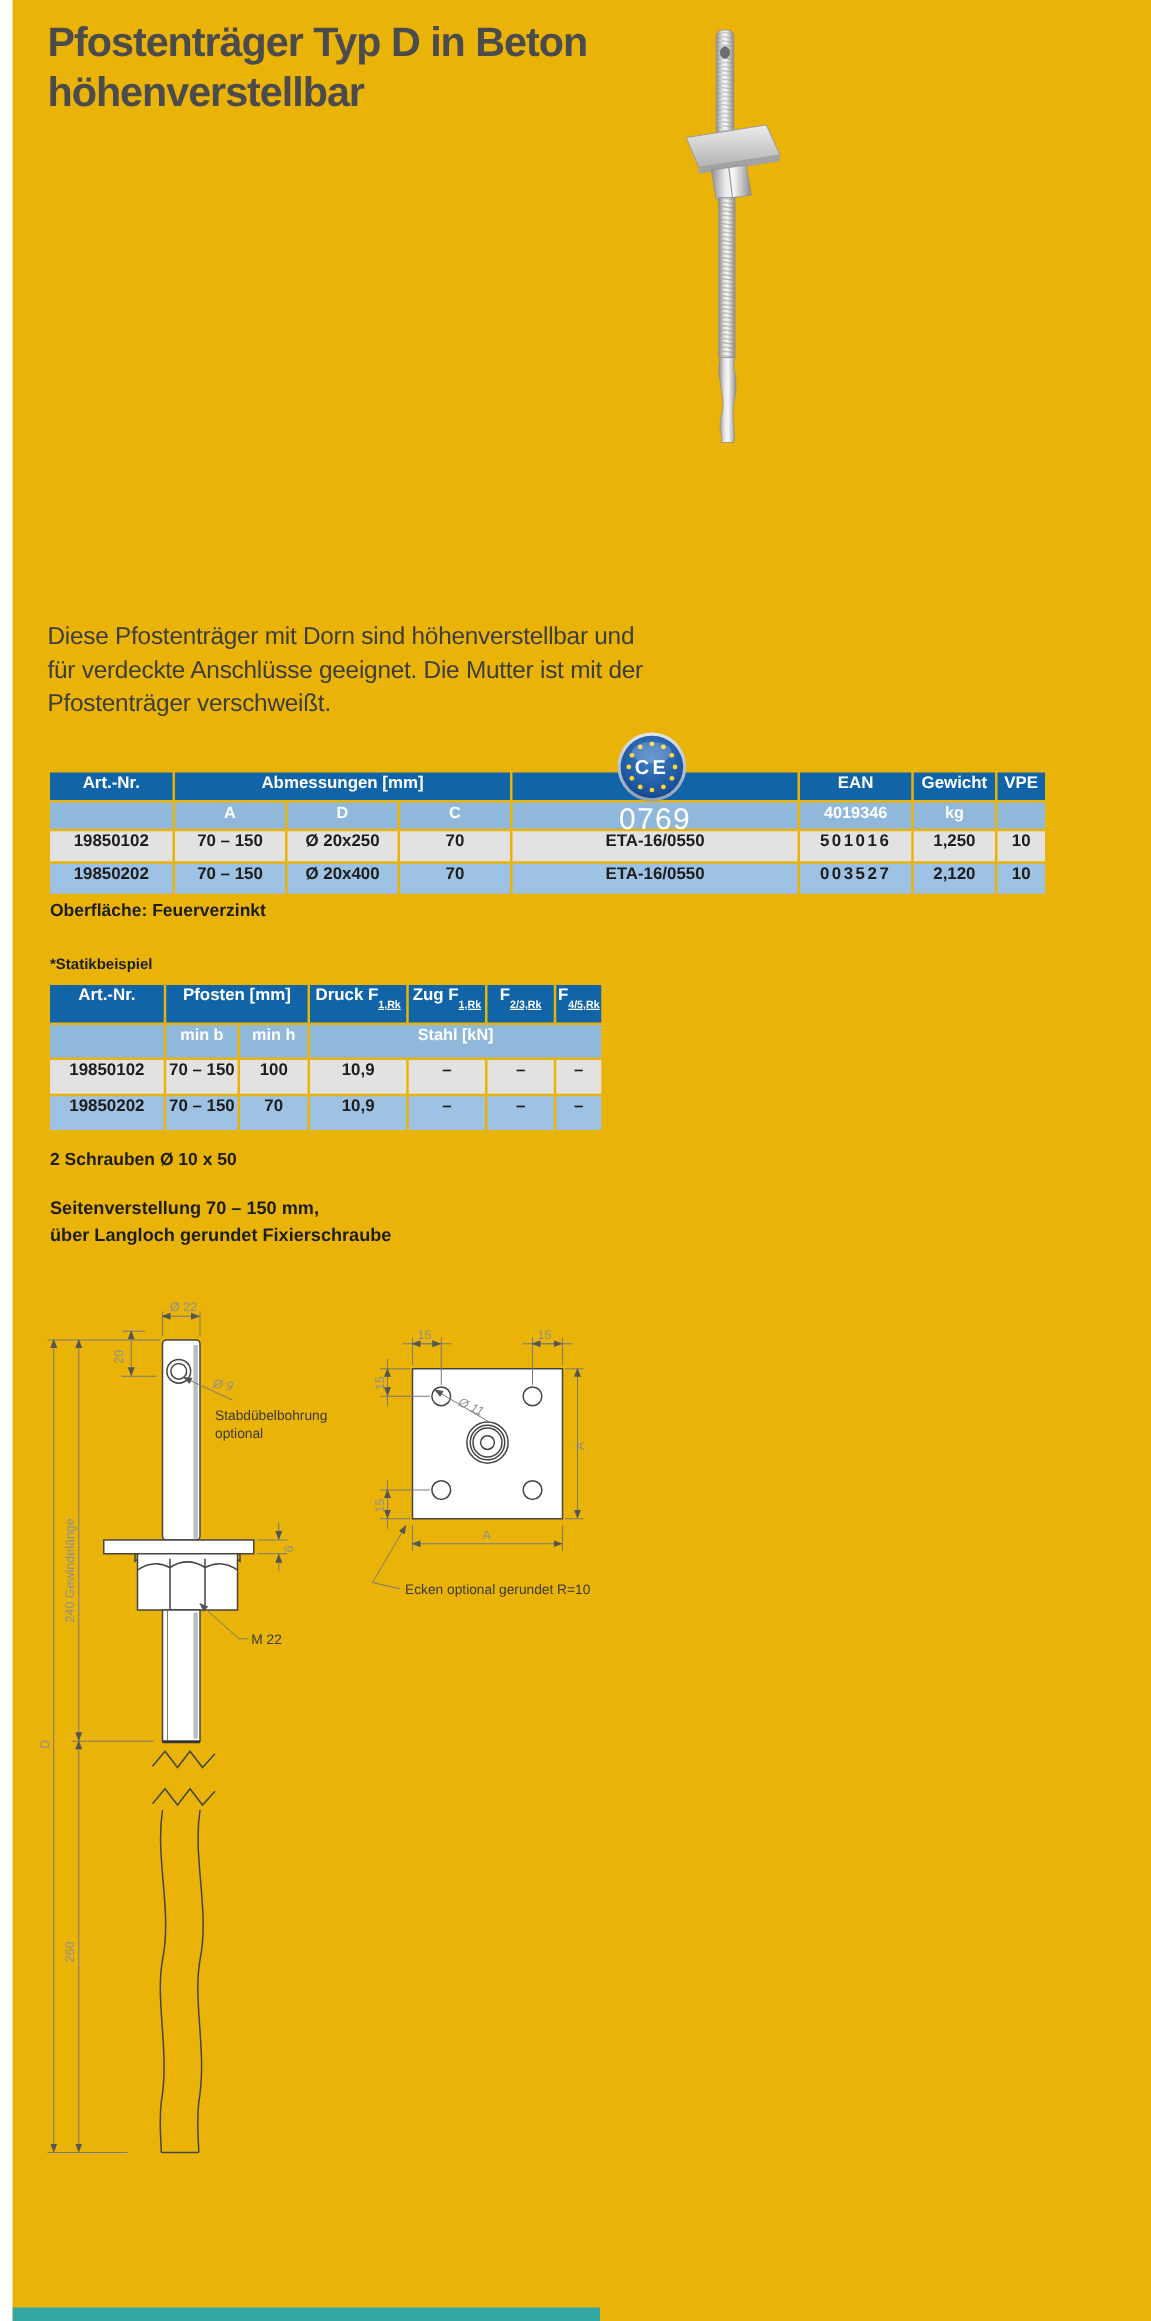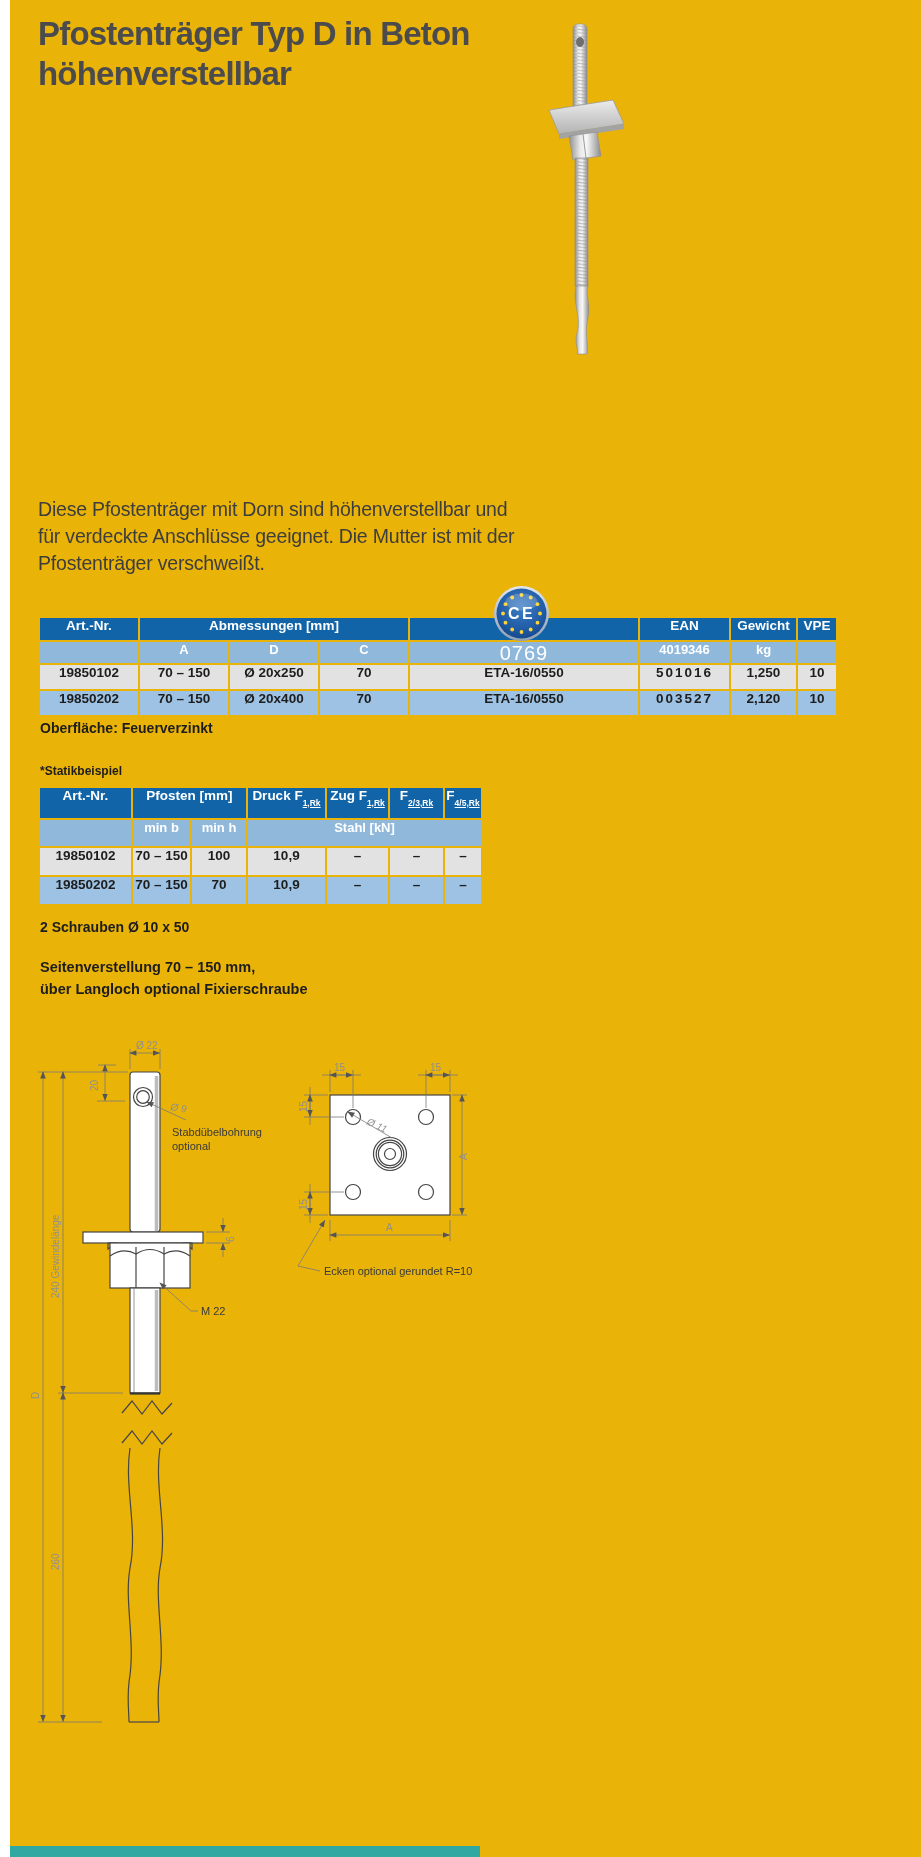--- a/index.html
+++ b/index.html
@@ -15,21 +15,21 @@
       grid-template-rows:22px 21px 24px 24px;gap:2px;font-weight:bold;}
   .t2{position:absolute;left:30px;top:788px;display:grid;
       grid-template-columns:91px 57px 54px 77px 61px 53px 36px;
       grid-template-rows:30px 26px 27px 27px;gap:2px;font-weight:bold;}
   .cell{display:flex;align-items:flex-start;justify-content:center;font-size:13.5px;color:#1d1d1d;}
   .th{background:#1164a8;color:#fff;}
   .sub{background:#8fb8db;color:#fff;font-size:13px;}
   .rg{background:#e2e2e2;}
   .rb{background:#9dc2e3;}
   .sp3{grid-column:span 3}.sp2{grid-column:span 2}.sp4{grid-column:span 4}
-  .ce-num{font-size:20px;font-weight:400;letter-spacing:1px;}
+  .ce-num{font-size:24px;font-weight:400;letter-spacing:1px;}
   .ean{letter-spacing:2px;}
   sub.f{font-size:8.5px;font-weight:bold;position:relative;top:2px;text-decoration:underline;}
   .badge{position:absolute;left:483px;top:585px;z-index:5;}
   .surface{position:absolute;left:30px;top:720px;font-size:14px;color:#1d1d1d;font-weight:bold;}
   .statik-title{position:absolute;left:30px;top:764px;font-size:12px;font-weight:bold;color:#1d1d1d;}
   .screws{position:absolute;left:30px;top:919px;font-size:14px;font-weight:bold;color:#1d1d1d;text-align:center;}
   .adjust{position:absolute;left:30px;top:956px;font-size:14.5px;font-weight:bold;
           color:#1d1d1d;line-height:22px;white-space:nowrap;}
   .draw{position:absolute;left:20px;top:1040px;}
   .teal-bar{position:absolute;left:0;top:1846px;width:470px;height:11px;background:#31a8a1;}
@@ -292,21 +292,21 @@
       </div>
     <div class="cell rb">
         <span>–</span>
       </div>
   </div>
 
   <div class="screws">2 Schrauben Ø 10 x 50</div>
 
   <div class="adjust">
     <div>Seitenverstellung 70 – 150 mm,</div>
-    <div>über Langloch optional Fixierschraube</div>
+    <div>über Langloch gerundet Fixierschraube</div>
   </div>
 
   <svg class="draw" width="450" height="690" viewBox="0 0 450 690">
     <defs>
       <marker id="mE" markerWidth="10" markerHeight="8" refX="9" refY="4" orient="auto">
         <path d="M0,0.5 L9,4 L0,7.5 Z" fill="#555"></path>
       </marker>
       <marker id="mS" markerWidth="10" markerHeight="8" refX="1" refY="4" orient="auto">
         <path d="M9,0.5 L0,4 L9,7.5 Z" fill="#555"></path>
       </marker>

